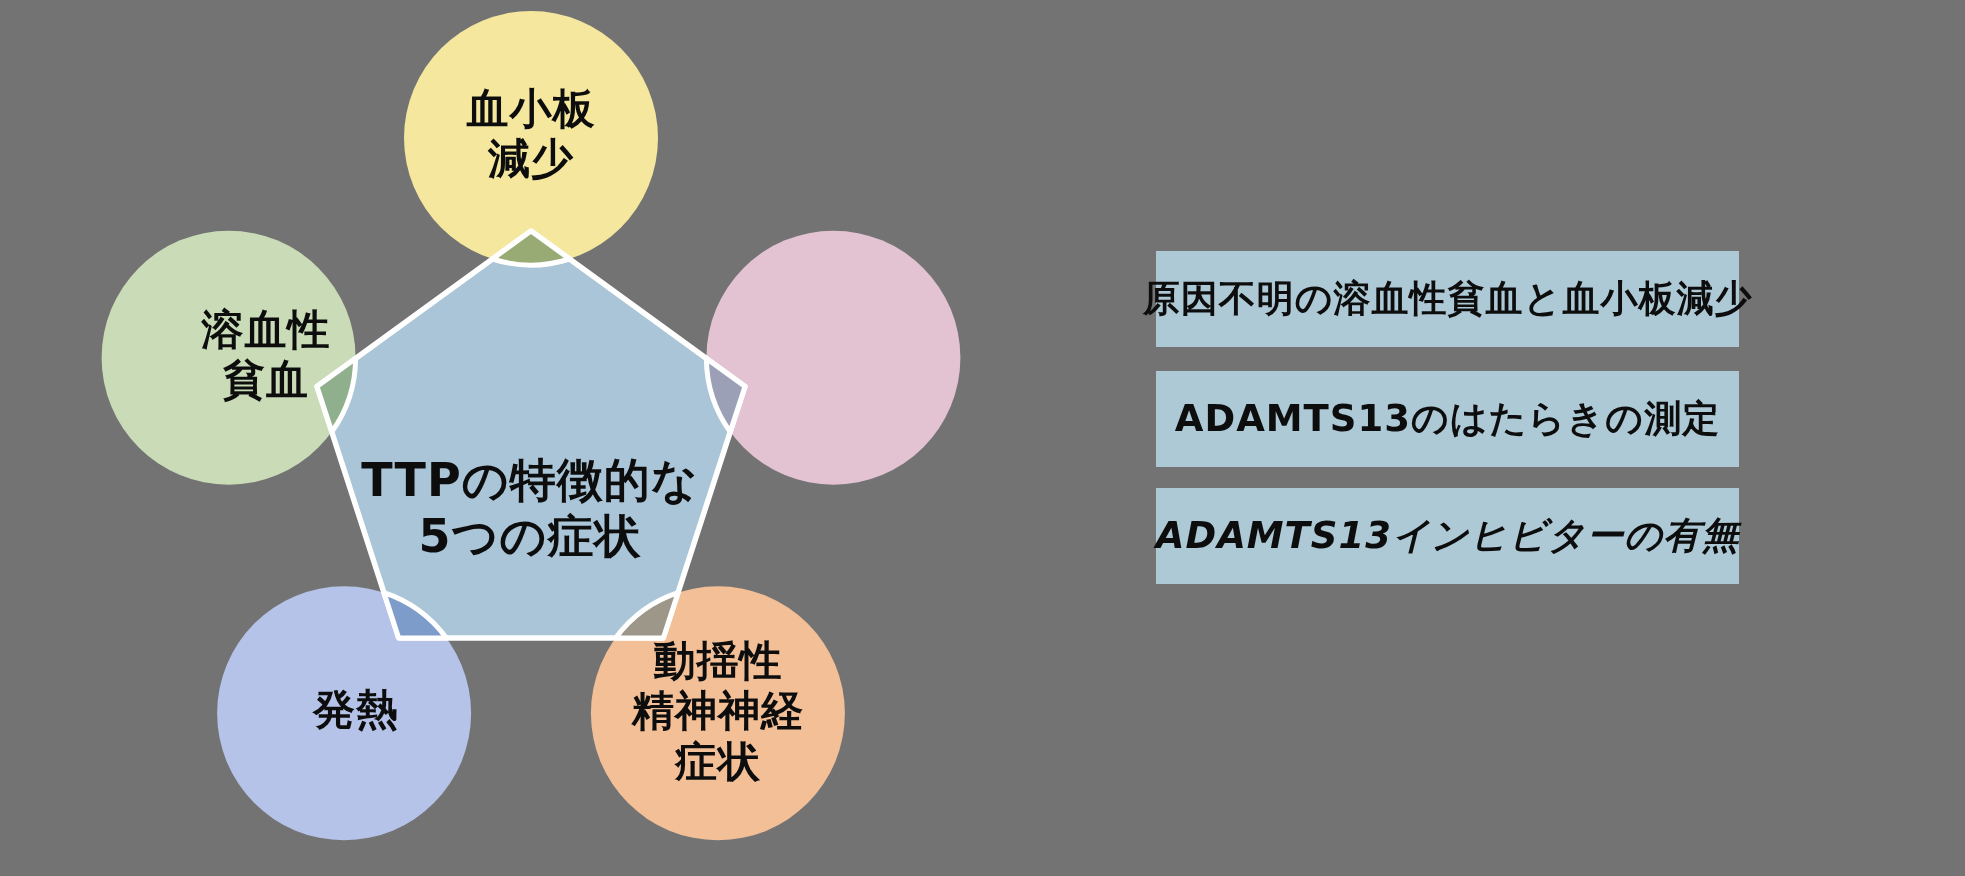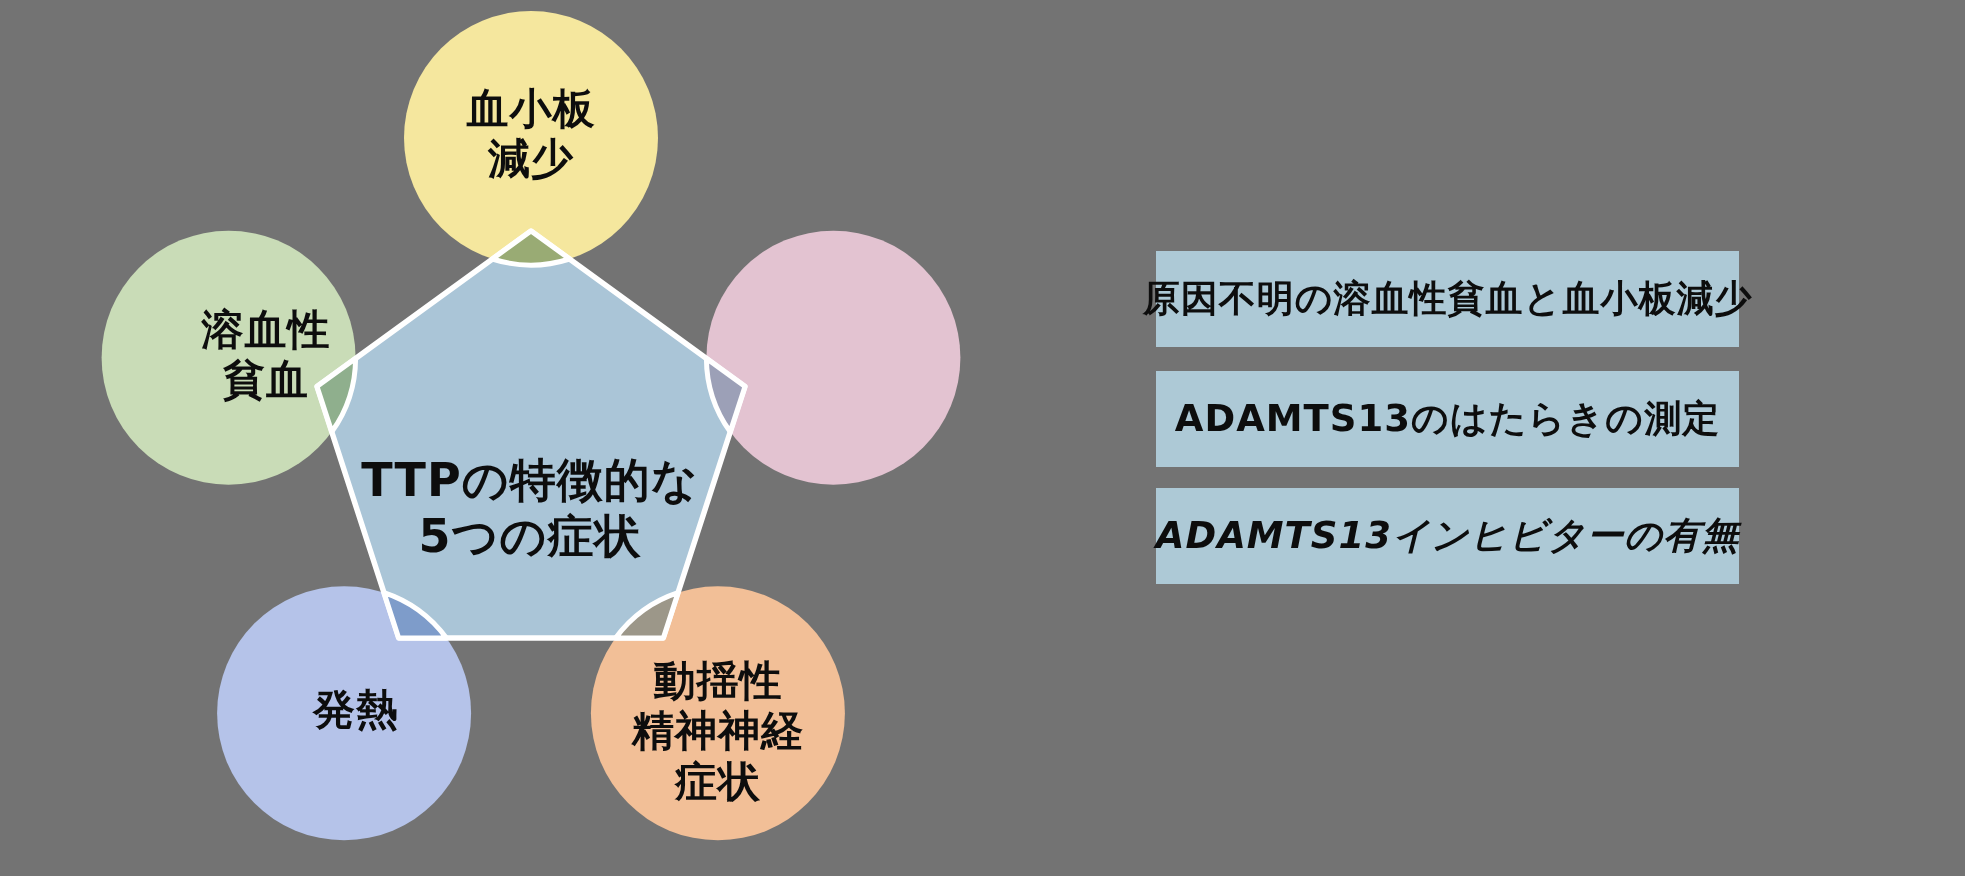--- a/index.html
+++ b/index.html
@@ -62,21 +62,21 @@
 
       <path d="M 531,231 L 492.4,259 A 127 127 0 0 0 569.6,259 Z" stroke="#ffffff" stroke-width="5" stroke-linejoin="round" fill="#99AB74"></path>
       <path d="M 745,386.5 L 706.4,358.4 A 127 127 0 0 0 730.2,431.8 Z" stroke="#ffffff" stroke-width="5" stroke-linejoin="round" fill="#9CA0B7"></path>
       <path d="M 663.3,638 L 678,592.7 A 127 127 0 0 0 615.6,638.1 Z" stroke="#ffffff" stroke-width="5" stroke-linejoin="round" fill="#9C9789"></path>
       <path d="M 398.7,638 L 446.4,638.1 A 127 127 0 0 0 384,592.7 Z" stroke="#ffffff" stroke-width="5" stroke-linejoin="round" fill="#7E9CCA"></path>
       <path d="M 317,386.5 L 331.8,431.8 A 127 127 0 0 0 355.6,358.4 Z" stroke="#ffffff" stroke-width="5" stroke-linejoin="round" fill="#8FAF8D"></path>
     </svg>
 
     <div class="bubble-label" style="left:531px;top:134px;">血小板
 減少</div>
-    <div class="bubble-label" style="left:718px;top:712px;margin-top:20px;">動揺性
+    <div class="bubble-label" style="left:718px;top:712px;">動揺性
 精神神経
 症状</div>
     <div class="bubble-label" style="left:356px;top:710px;">発熱</div>
     <div class="bubble-label" style="left:234px;top:355px;margin-left:32px;">溶血性
 貧血</div>
 
     <div class="bubble-label center-label" style="left:530px;top:464px;margin-top:44px;">TTPの特徴的な
 5つの症状</div>
   </div>
 

